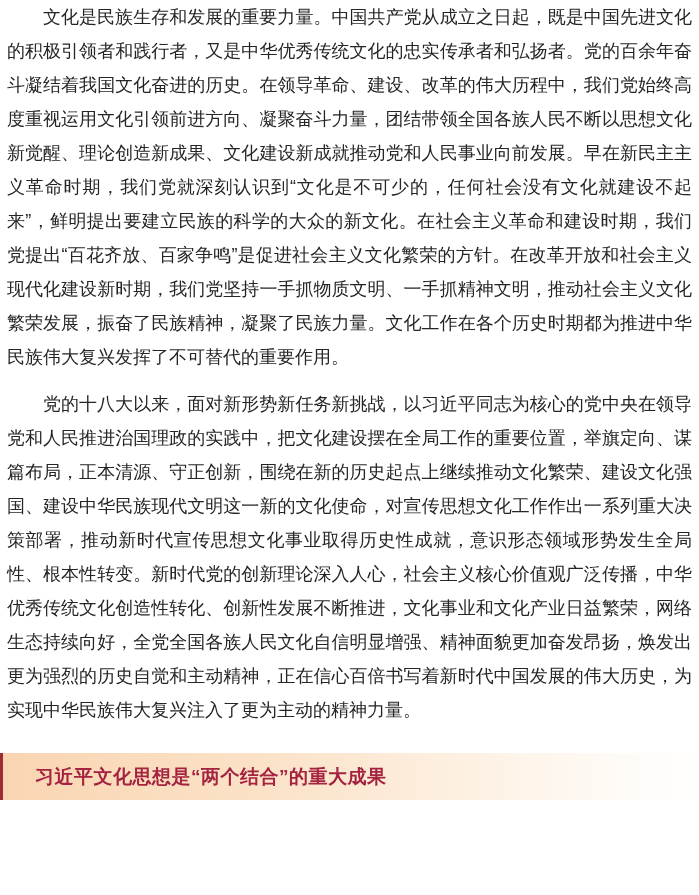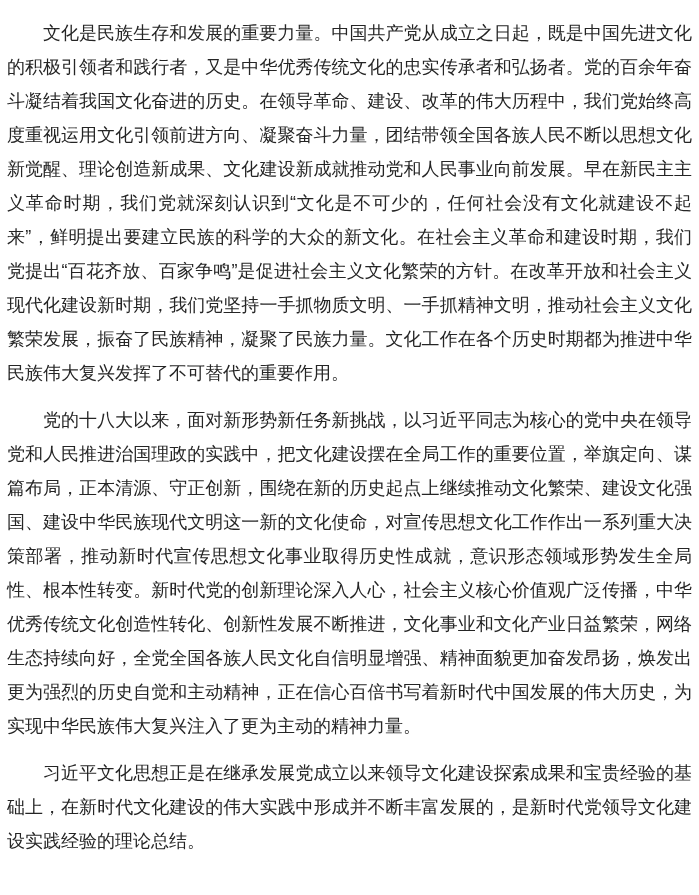--- a/index.html
+++ b/index.html
@@ -11,21 +11,21 @@
     width: 699px;
     height: 895px;
     overflow: hidden;
     font-family: "Liberation Sans", sans-serif;
   }
   .page {
     width: 699px;
     box-sizing: border-box;
   }
   .article {
-    padding: 16px 7px;
+    padding: 0 7px;
     font-size: 18px;
     line-height: 34px;
     color: #252525;
     text-align: justify;
   }
   .article p {
     margin: 0 0 13px 0;
     text-indent: 2em;
   }
   .article p:first-child {
@@ -50,19 +50,18 @@
     letter-spacing: 0.5px;
   }
 </style>
 </head>
 <body>
 
 <div class="page">
   <div class="article">
     <p>文化是民族生存和发展的重要力量。中国共产党从成立之日起，既是中国先进文化的积极引领者和践行者，又是中华优秀传统文化的忠实传承者和弘扬者。党的百余年奋斗凝结着我国文化奋进的历史。在领导革命、建设、改革的伟大历程中，我们党始终高度重视运用文化引领前进方向、凝聚奋斗力量，团结带领全国各族人民不断以思想文化新觉醒、理论创造新成果、文化建设新成就推动党和人民事业向前发展。早在新民主主义革命时期，我们党就深刻认识到“文化是不可少的，任何社会没有文化就建设不起来”，鲜明提出要建立民族的科学的大众的新文化。在社会主义革命和建设时期，我们党提出“百花齐放、百家争鸣”是促进社会主义文化繁荣的方针。在改革开放和社会主义现代化建设新时期，我们党坚持一手抓物质文明、一手抓精神文明，推动社会主义文化繁荣发展，振奋了民族精神，凝聚了民族力量。文化工作在各个历史时期都为推进中华民族伟大复兴发挥了不可替代的重要作用。</p>
     <p>党的十八大以来，面对新形势新任务新挑战，以习近平同志为核心的党中央在领导党和人民推进治国理政的实践中，把文化建设摆在全局工作的重要位置，举旗定向、谋篇布局，正本清源、守正创新，围绕在新的历史起点上继续推动文化繁荣、建设文化强国、建设中华民族现代文明这一新的文化使命，对宣传思想文化工作作出一系列重大决策部署，推动新时代宣传思想文化事业取得历史性成就，意识形态领域形势发生全局性、根本性转变。新时代党的创新理论深入人心，社会主义核心价值观广泛传播，中华优秀传统文化创造性转化、创新性发展不断推进，文化事业和文化产业日益繁荣，网络生态持续向好，全党全国各族人民文化自信明显增强、精神面貌更加奋发昂扬，焕发出更为强烈的历史自觉和主动精神，正在信心百倍书写着新时代中国发展的伟大历史，为实现中华民族伟大复兴注入了更为主动的精神力量。</p>
-    <p>习近平文化思想正是在继承发展党成立以来领导文化建设探索成果和宝贵经验的基础上，在新时代文化建设的伟大实践中形成并不断丰富发展的，是新时代党领导文化建设实践经验的理论总结。</p>
   </div>
 
   <div class="section-heading">
     <h2>习近平文化思想是“两个结合”的重大成果</h2>
   </div>
 </div>
 
 </body></html>

